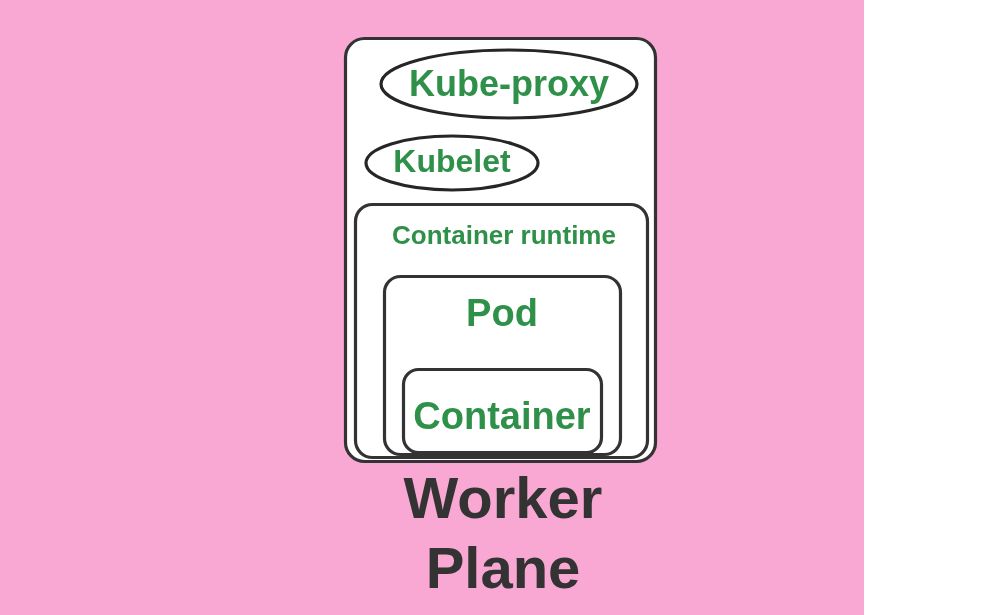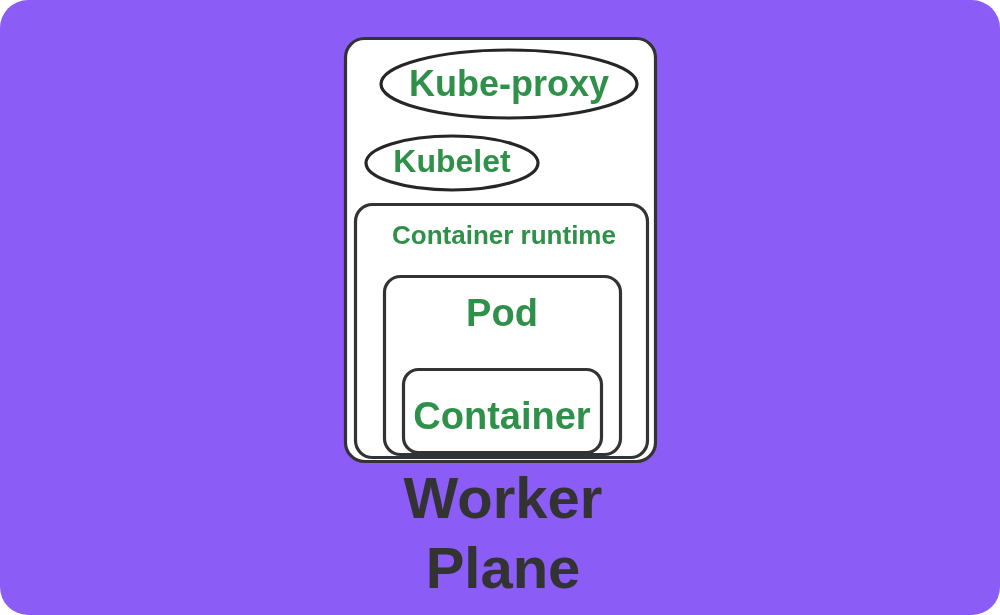--- a/index.html
+++ b/index.html
@@ -9,24 +9,23 @@
     background: #ffffff;
   }
   body {
     width: 1000px;
     height: 615px;
     overflow: hidden;
     font-family: "Liberation Sans", "DejaVu Sans", sans-serif;
   }
   #canvas {
     position: relative;
-    width: 1000px;
+    width: 864px;
     height: 615px;
-    background: #8b5cf6;
-    border-radius: 28px;
+    background: #f9a8d4;
   }
   #diagram-svg {
     position: absolute;
     left: 0;
     top: 0;
     width: 1000px;
     height: 615px;
     display: block;
   }
   .box-shape {

